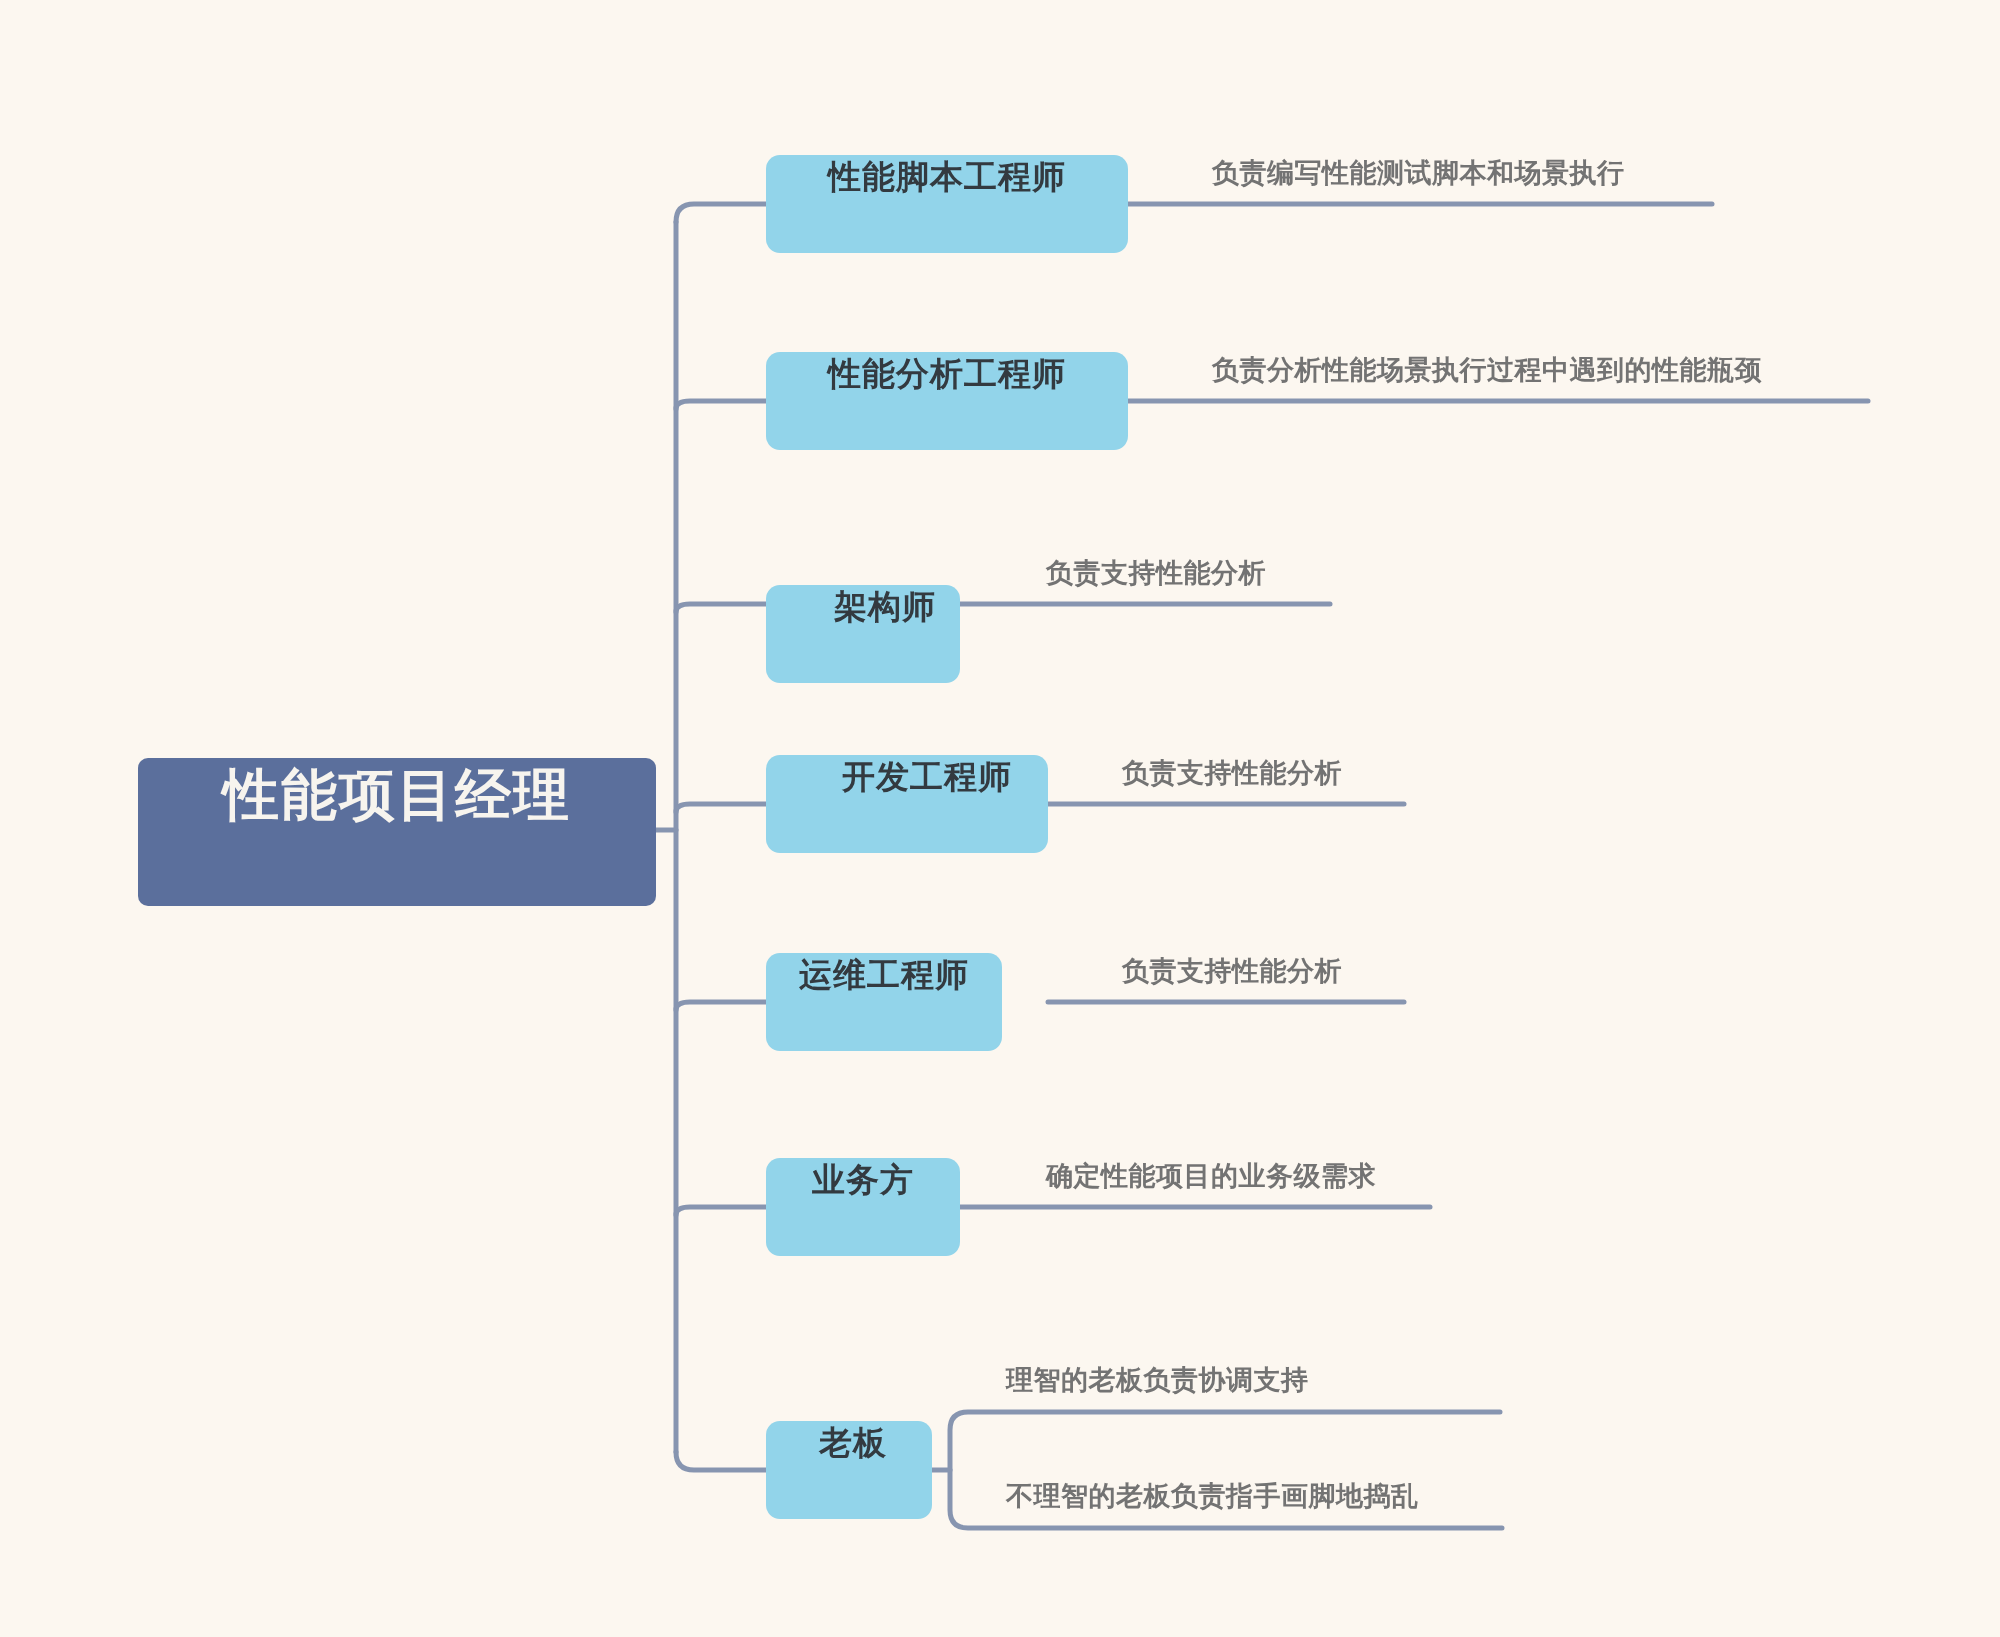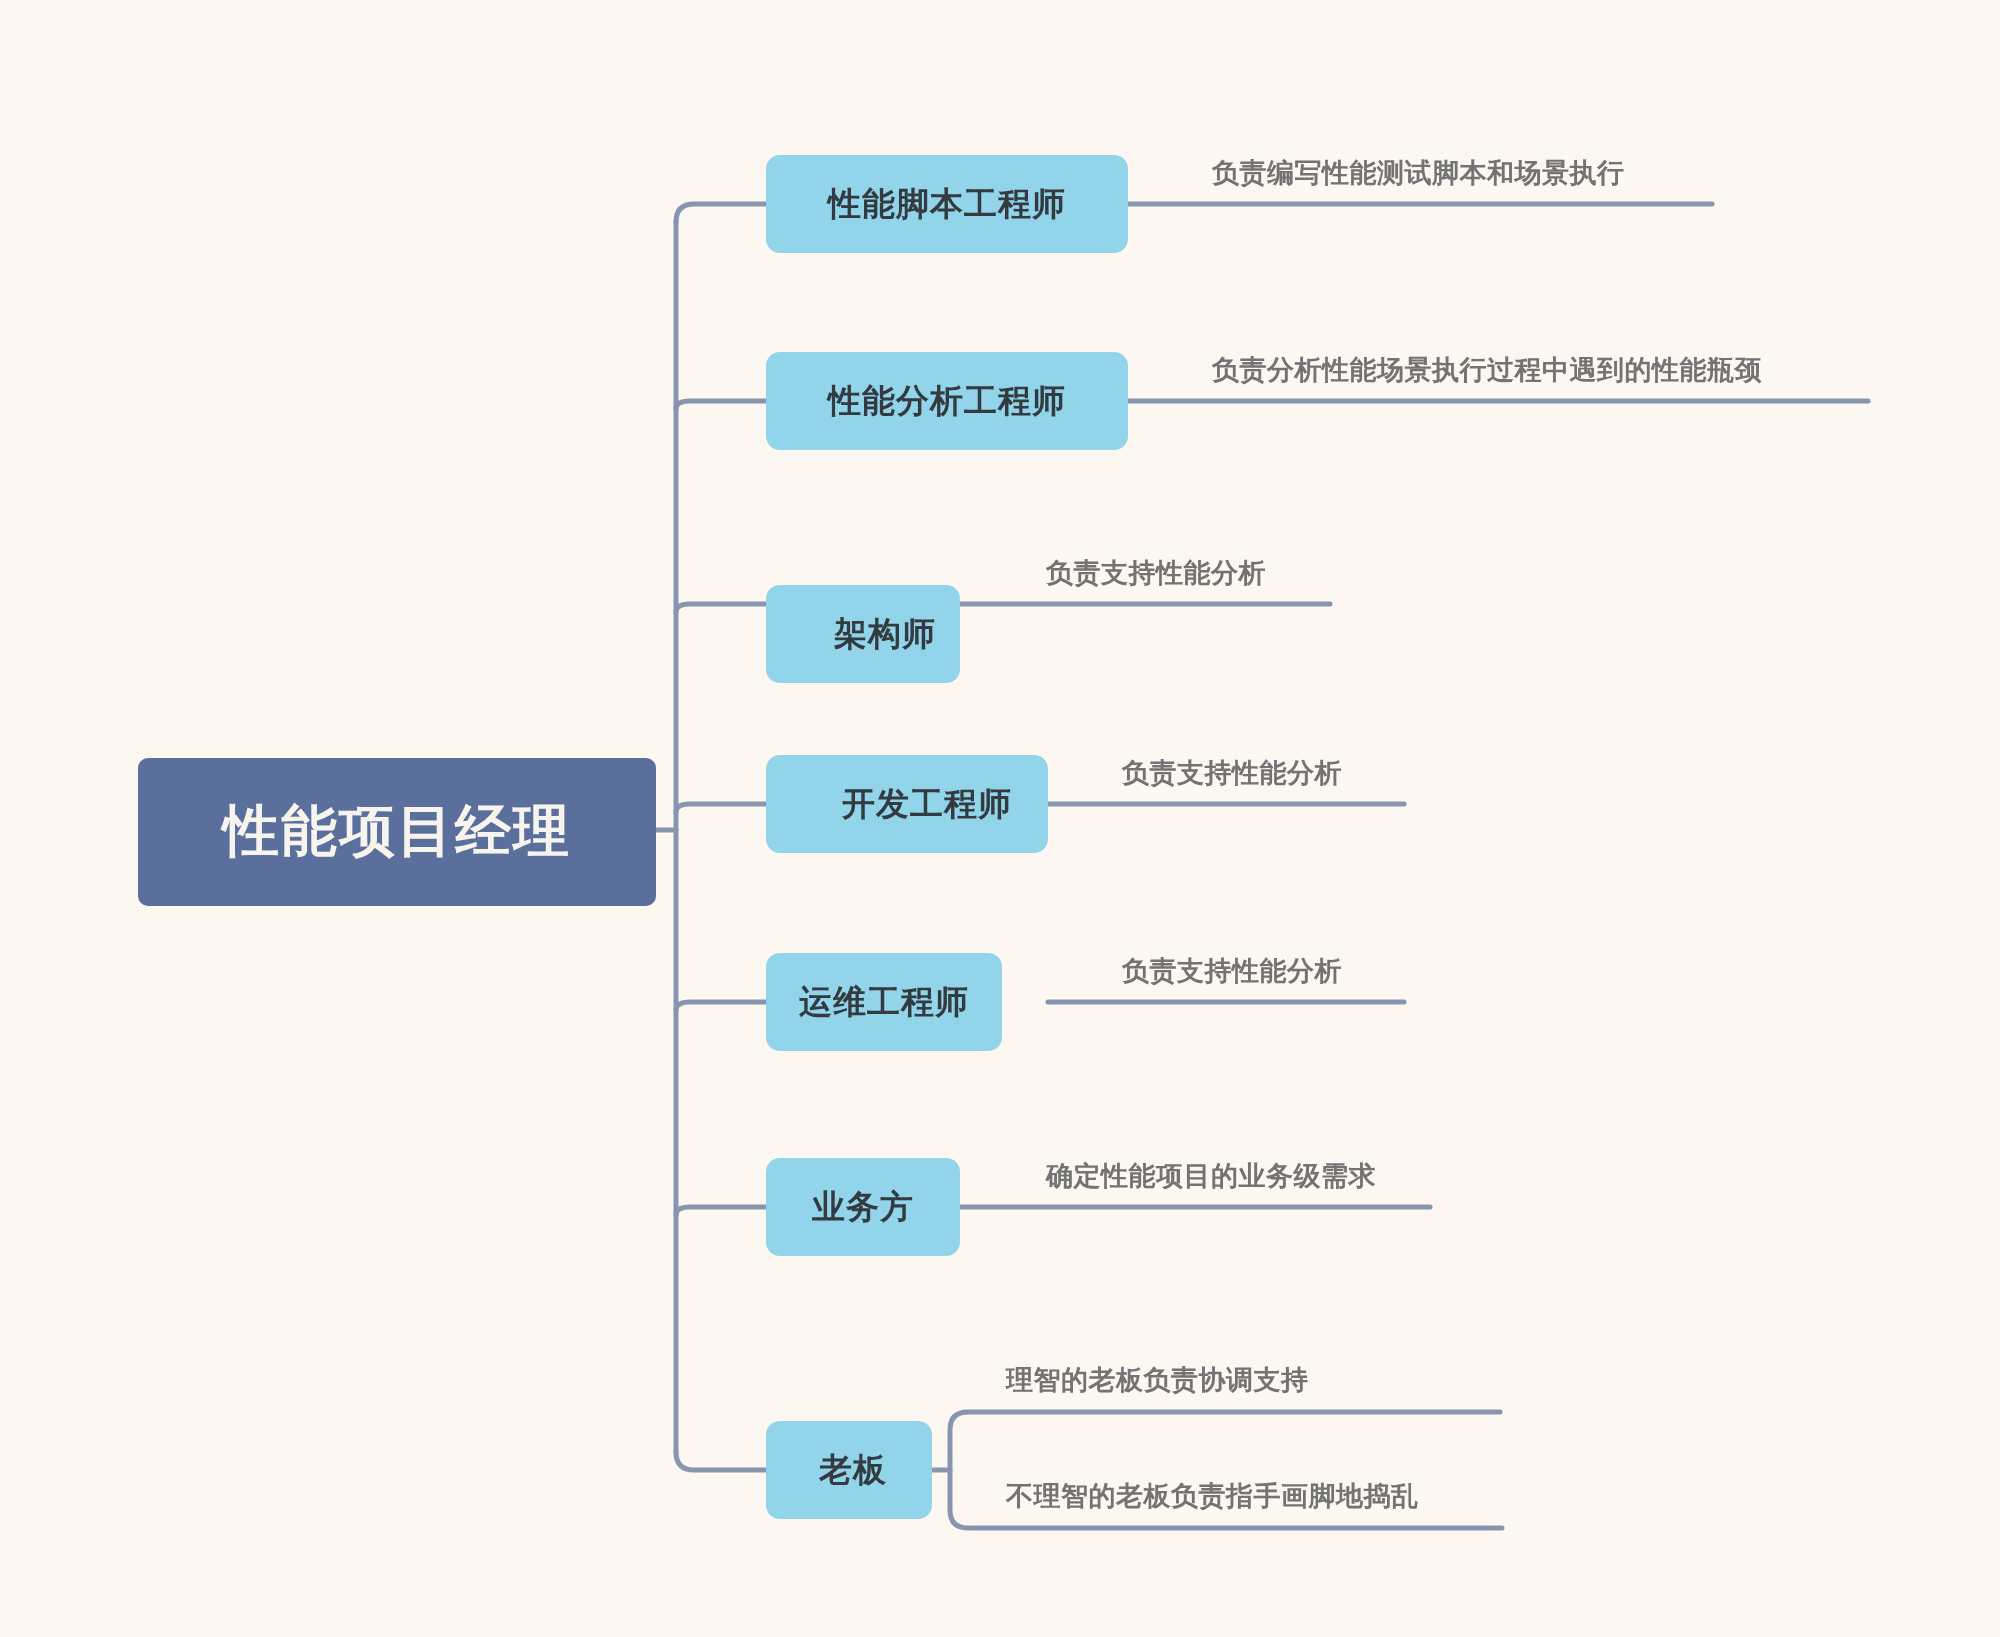--- a/index.html
+++ b/index.html
@@ -7,21 +7,21 @@
     width:2000px;height:1637px;
     background:#fcf7f0;
     font-family:"Liberation Sans","DejaVu Sans",sans-serif;
     overflow:hidden;
   }
   #canvas{position:relative;width:2000px;height:1637px;}
   svg.wires{position:absolute;left:0;top:0;width:2000px;height:1637px;pointer-events:none;}
 
   .node{
     position:absolute;
-    display:flex;align-items:center;justify-content:center;
+    display:flex;align-items:flex-start;justify-content:center;
     border-radius:14px;
     box-sizing:border-box;
     white-space:nowrap;
   }
   .node.root{
     background:#5b6f9c;
     color:#f7f4ee;
     font-size:56px;
     font-weight:bold;
     border-radius:10px;

